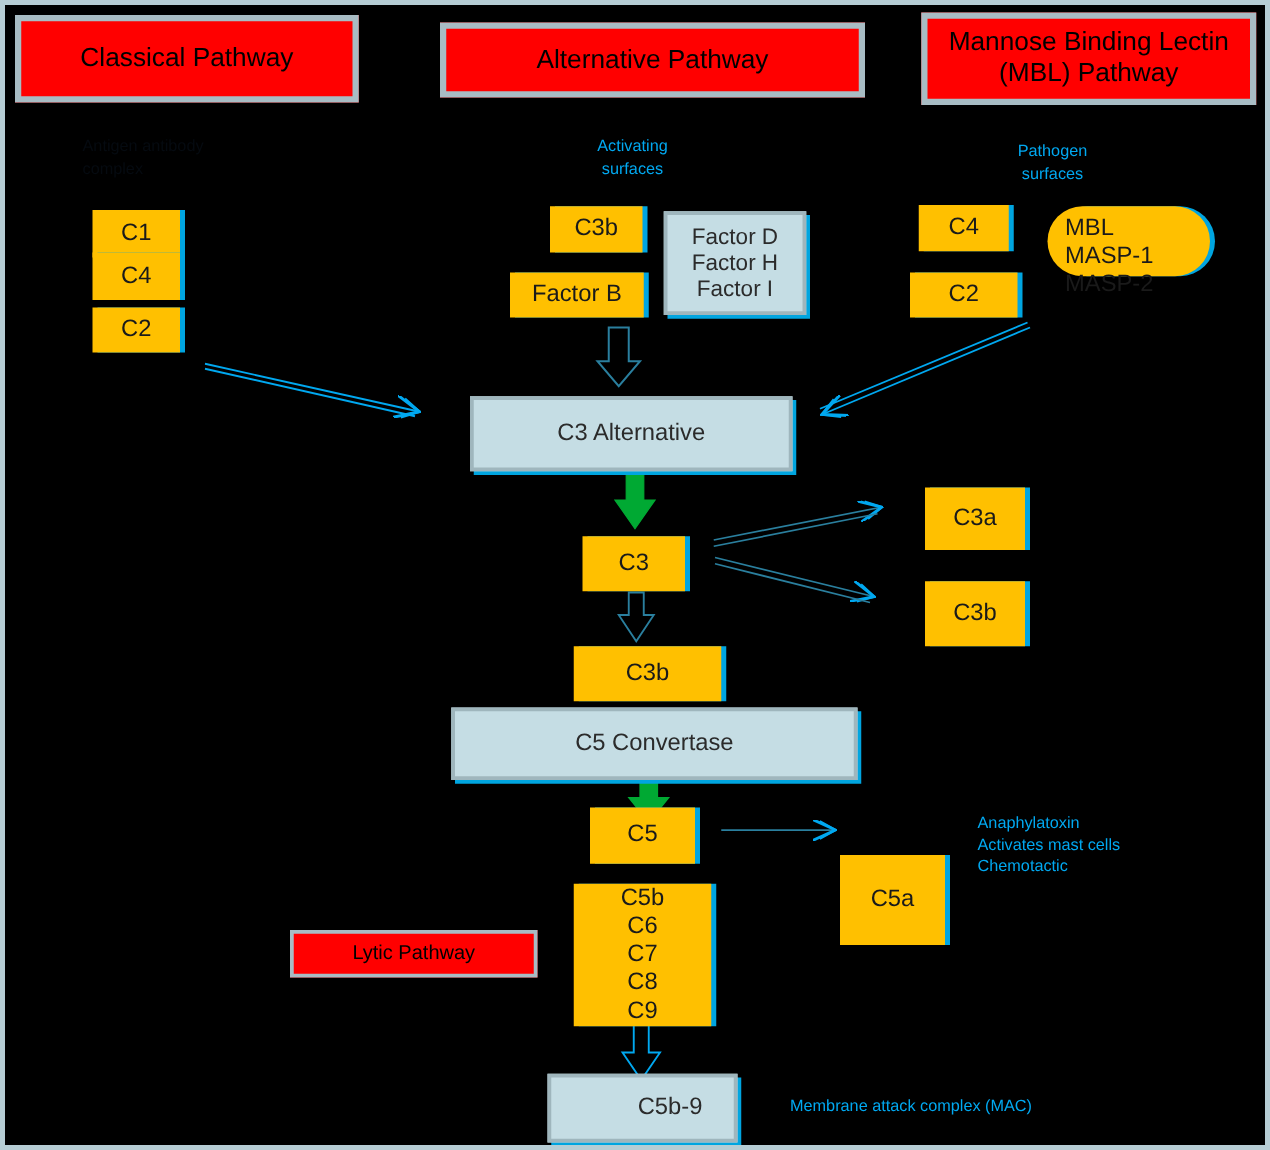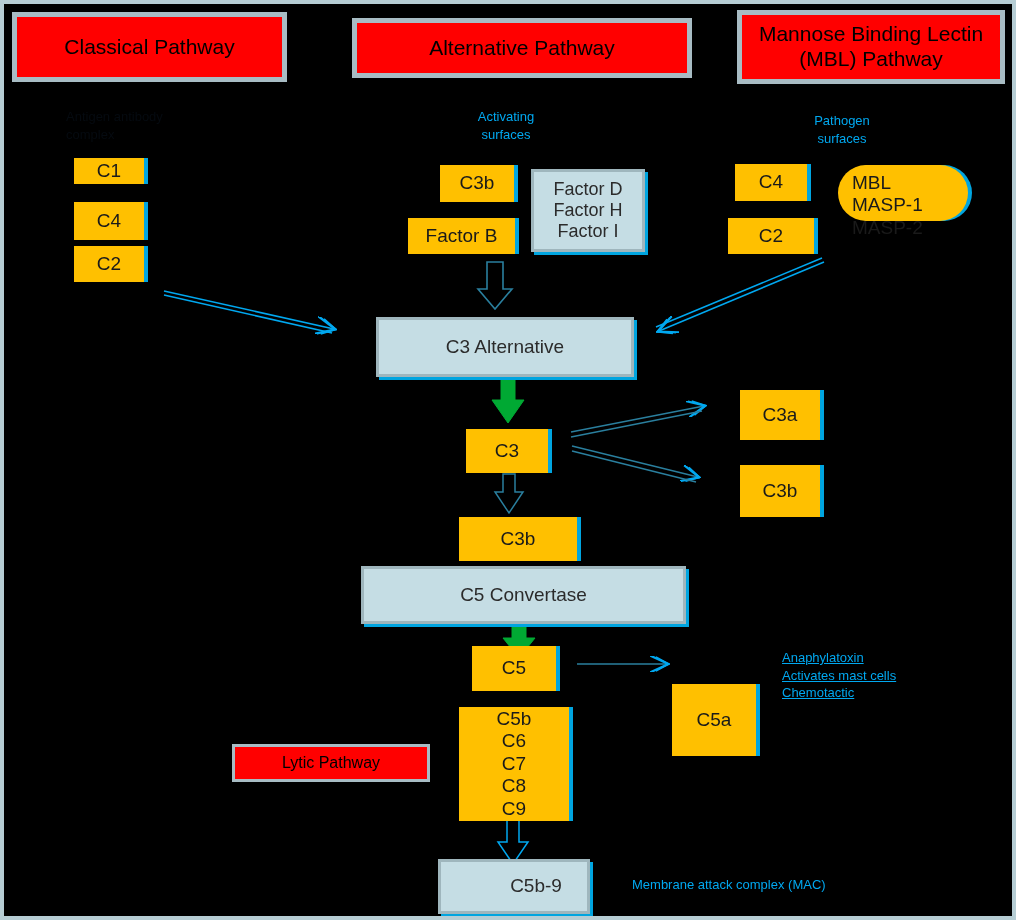--- a/index.html
+++ b/index.html
@@ -147,21 +147,21 @@
 
   <div class="note dim left" style="left:62px; top:104px; width:190px;">Antigen antibody
 complex</div>
 
   <div class="note" style="left:432px; top:104px; width:140px;">Activating
 surfaces</div>
 
   <div class="note" style="left:768px; top:108px; width:140px;">Pathogen
 surfaces</div>
 
-  <div class="node orange" style="left:70px; top:154px; width:70px; height:26px;">
+  <div class="node orange" style="left:70px; top:164px; width:70px; height:38px;">
     <span>C1</span>
   </div>
   <div class="node orange" style="left:70px; top:198px; width:70px; height:38px;">
     <span>C4</span>
   </div>
   <div class="node orange" style="left:70px; top:242px; width:70px; height:36px;">
     <span>C2</span>
   </div>
 
   <div class="node orange" style="left:436px; top:161px; width:74px; height:37px;">
@@ -217,21 +217,21 @@
   </div>
 
   <div class="node orange" style="left:468px; top:642px; width:84px; height:45px;">
     <span>C5</span>
   </div>
 
   <div class="node orange" style="left:668px; top:634px; width:84px; height:72px;margin-top:46px;">
     <span>C5a</span>
   </div>
 
-  <div class="note left" style="left:778px; top:645px; width:220px;text-decoration:underline;">Anaphylatoxin
+  <div class="note left" style="left:778px; top:645px; width:220px;">Anaphylatoxin
 Activates mast cells
 Chemotactic</div>
 
   <div class="node hdr" style="left:228px; top:740px; width:198px; height:38px; font-size:16px; border-width:3px;">
     <span>Lytic Pathway</span>
   </div>
 
   <div class="node orange" style="left:455px; top:703px; width:110px; height:114px;">
     <span>C5b
 C6

